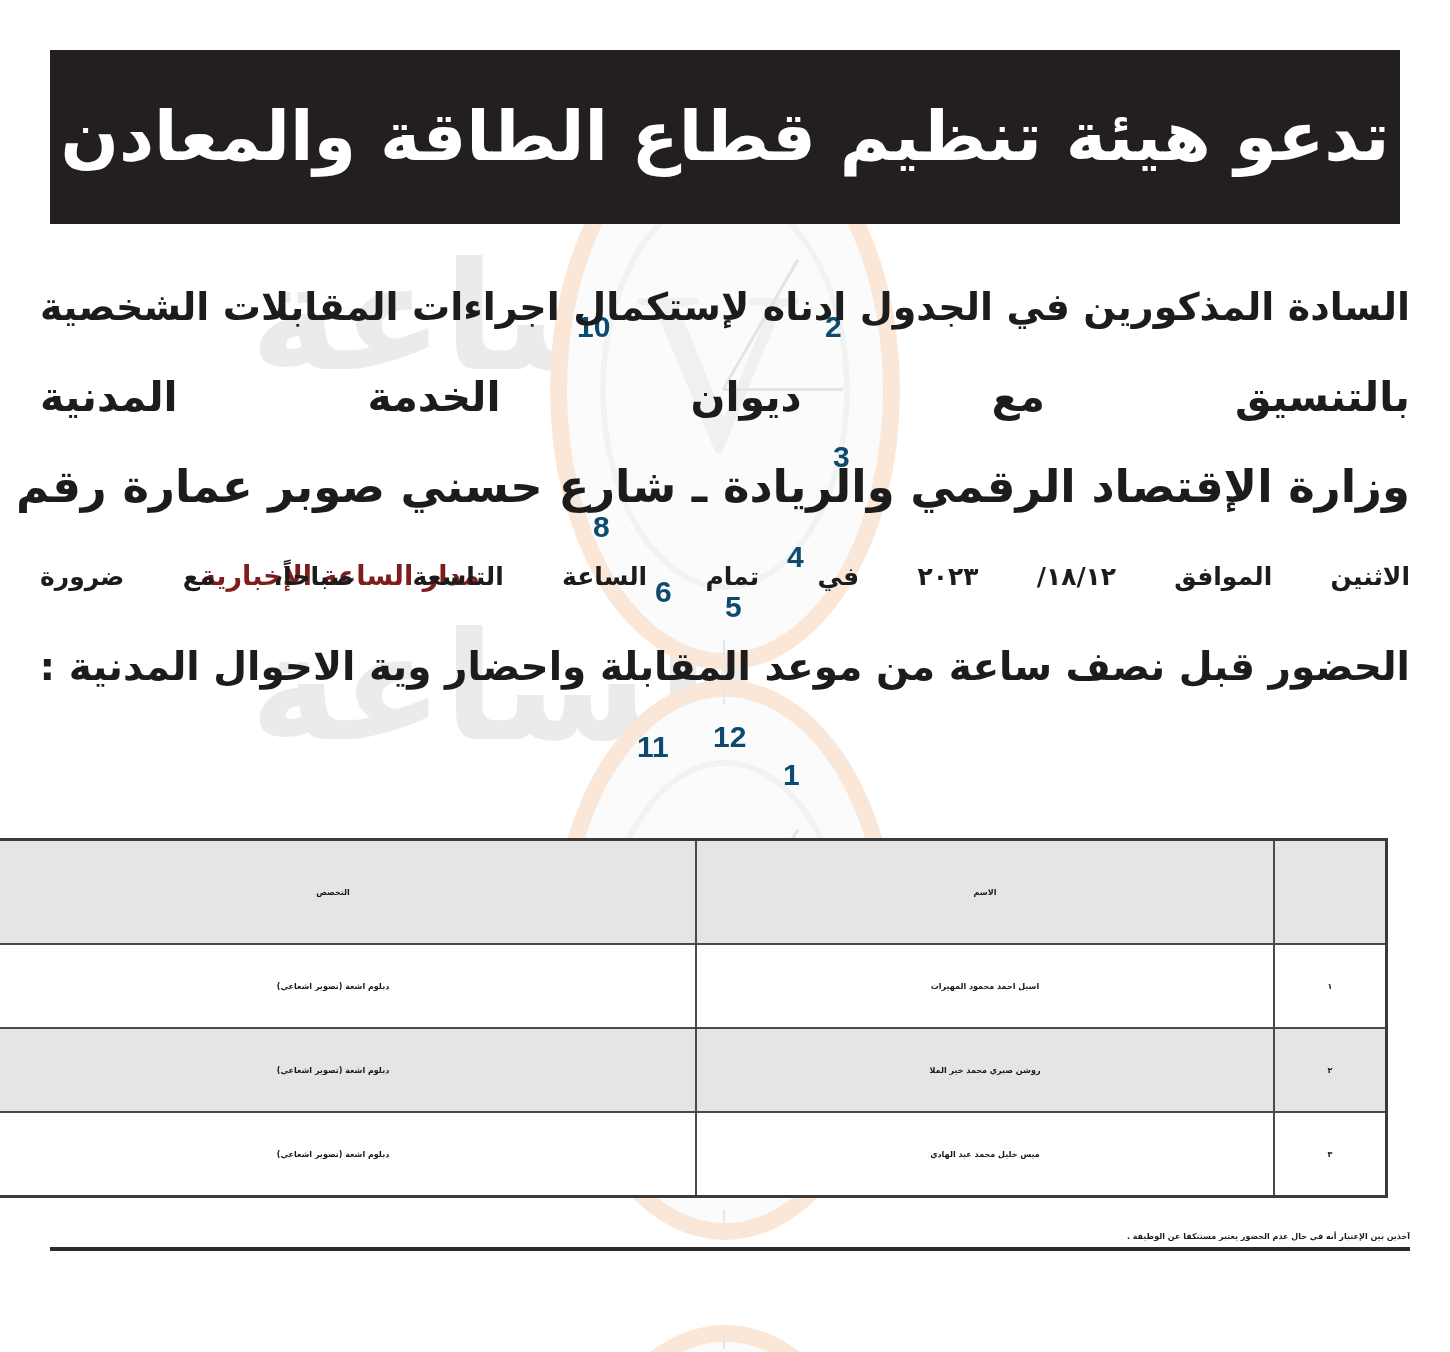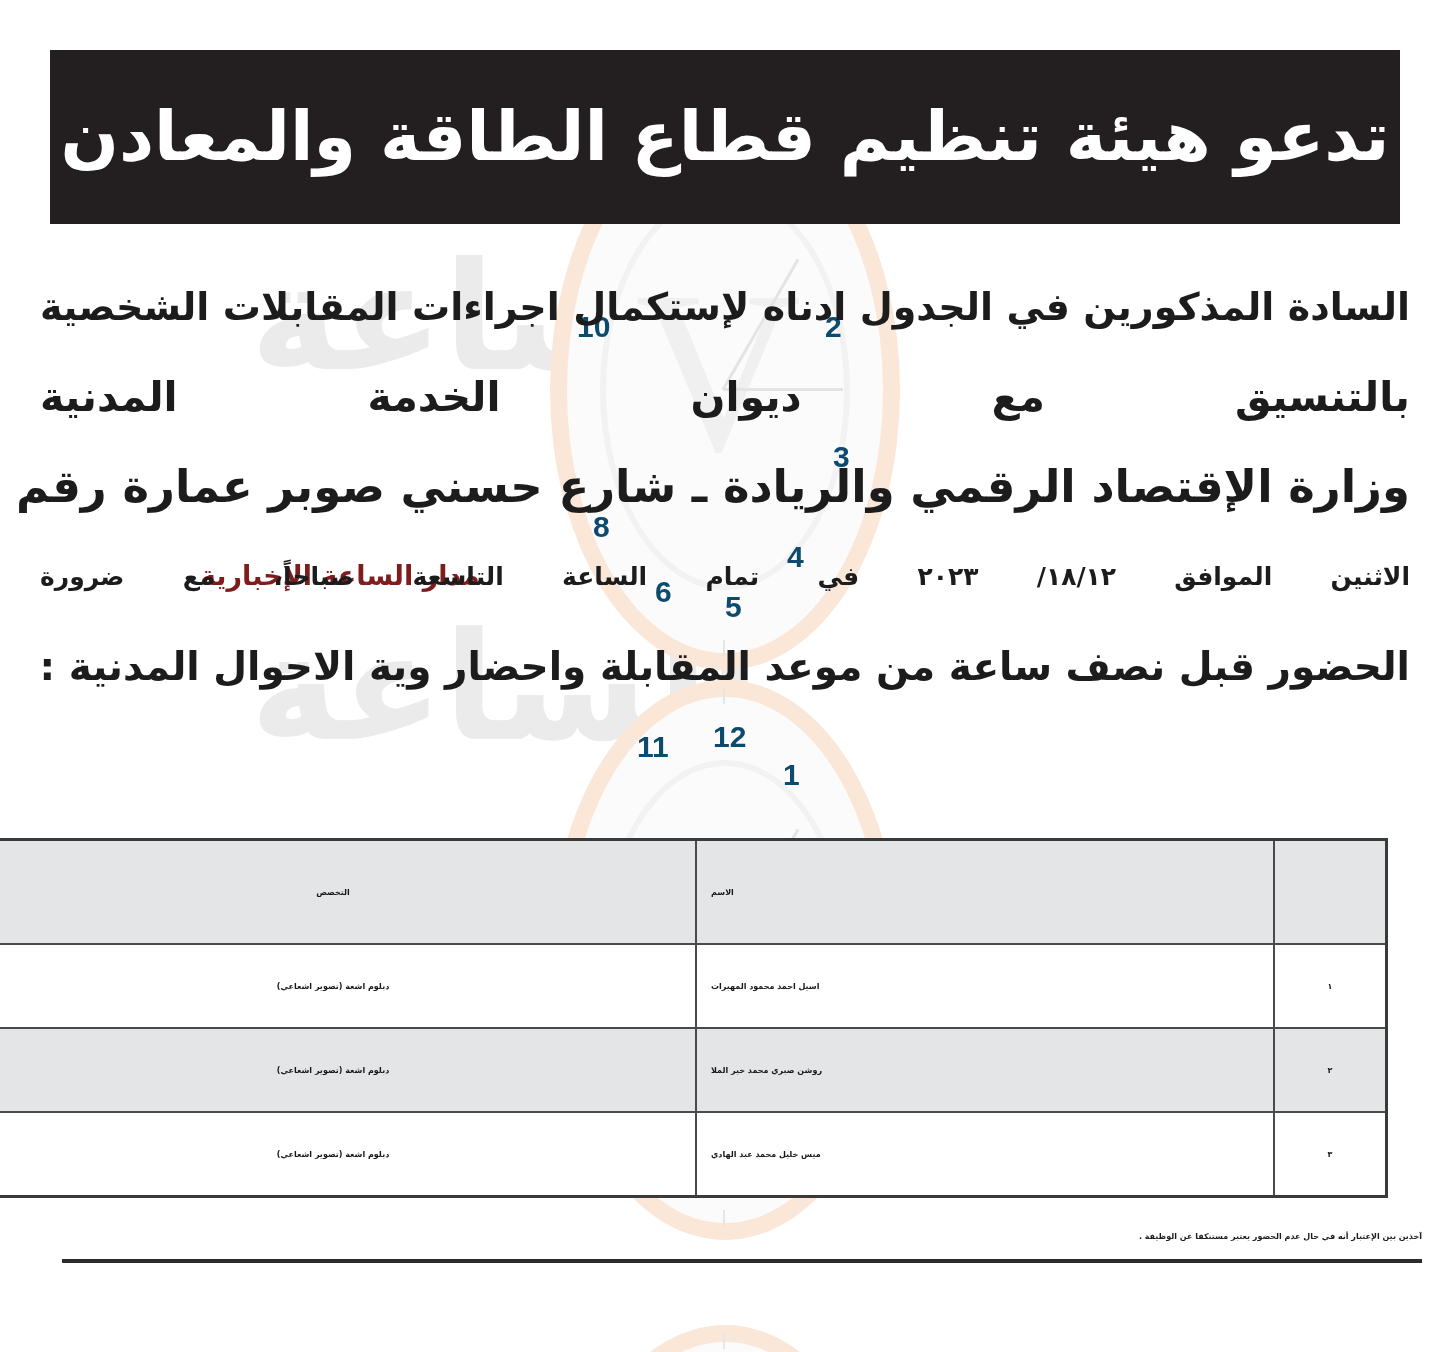--- a/index.html
+++ b/index.html
@@ -154,48 +154,48 @@
     border: 2px solid #4a4a4a;
     padding: 0 14px;
     font-size: 36px;
     font-weight: 700;
     color: #171717;
     font-family: "DejaVu Sans", "Liberation Sans", sans-serif;
     white-space: nowrap;
     overflow: hidden;
   }
   .col-index { width: 82px; text-align: center; }
-  .col-name  { width: 548px; text-align: left; }
+  .col-name  { width: 548px; text-align: center; }
   .col-spec  { width: 696px; text-align: center; }
 
   #applicants-table thead th {
     height: 102px;
     background: #e3e5e7;
     font-size: 38px;
     vertical-align: middle;
   }
   #applicants-table tbody td {
     height: 82px;
     vertical-align: middle;
   }
   #applicants-table tbody tr.row-white td { background: #ffffff; }
   #applicants-table tbody tr.row-gray  td { background: #e3e5e7; }
 
   #footer-note {
     position: absolute;
-    right: 28px;
+    right: 40px;
     top: 1232px;
     width: 1360px;
     text-align: right;
     font-size: 40px;
     font-weight: 700;
     color: #1c1c1c;
     white-space: nowrap;
     border-bottom: 4px solid #2b2b2b;
-    padding-bottom: 18px;
+    padding-bottom: 6px;
     font-family: "DejaVu Sans", "Liberation Sans", sans-serif;
   }
 </style>
 </head>
 <body>
 
 <div id="watermark-layer">
 
   <div class="wm-word wm-word-big" style="left:250px; top:230px;">الساعة</div>
   <div class="wm-word wm-word-small" style="left:760px; top:170px;">مدار الساعة الإخبارية</div>

